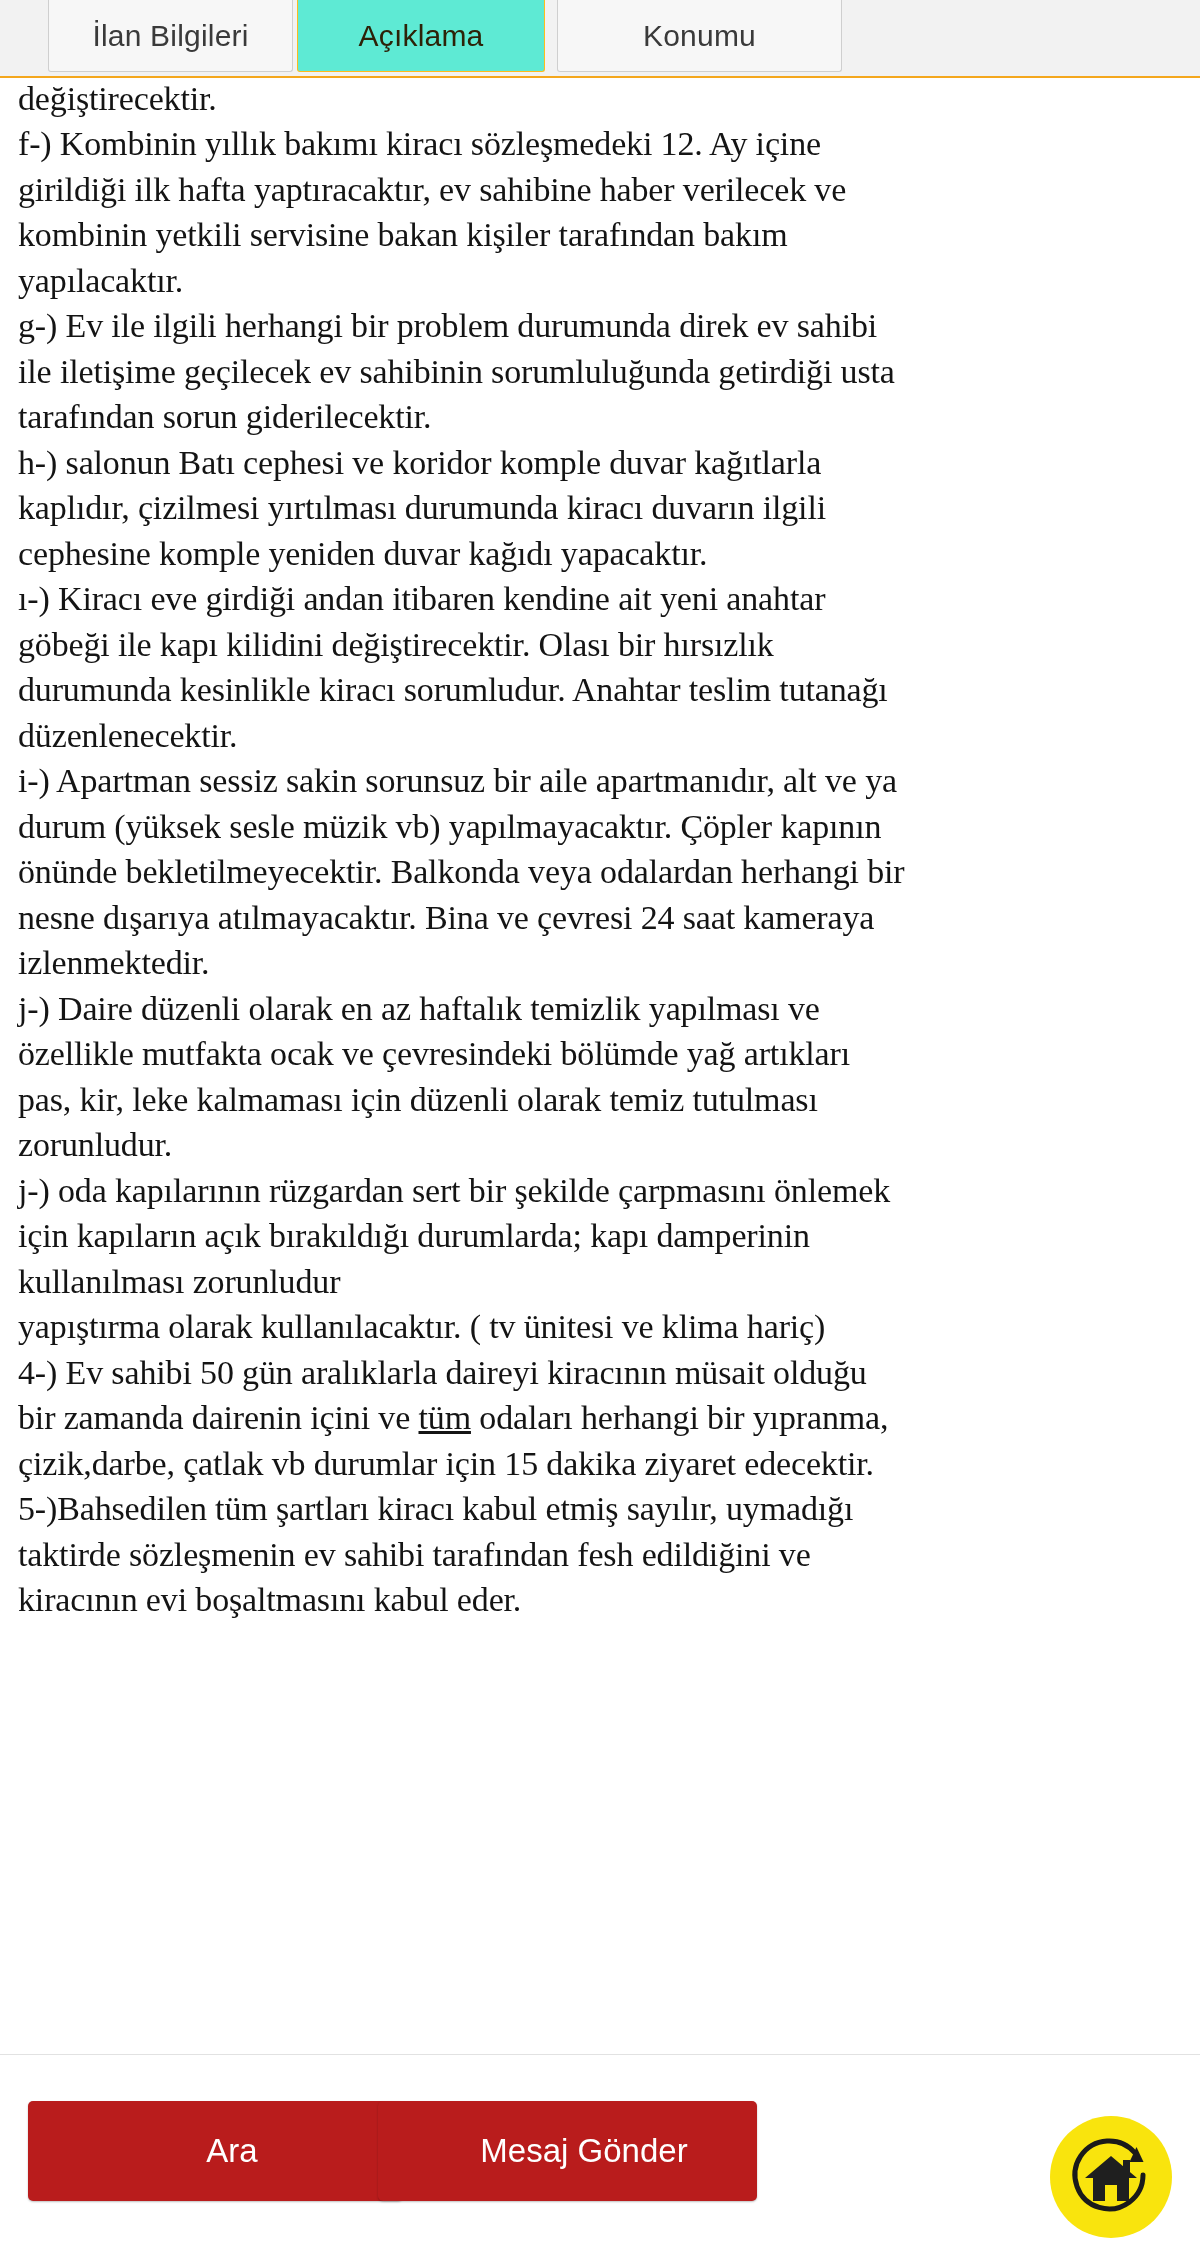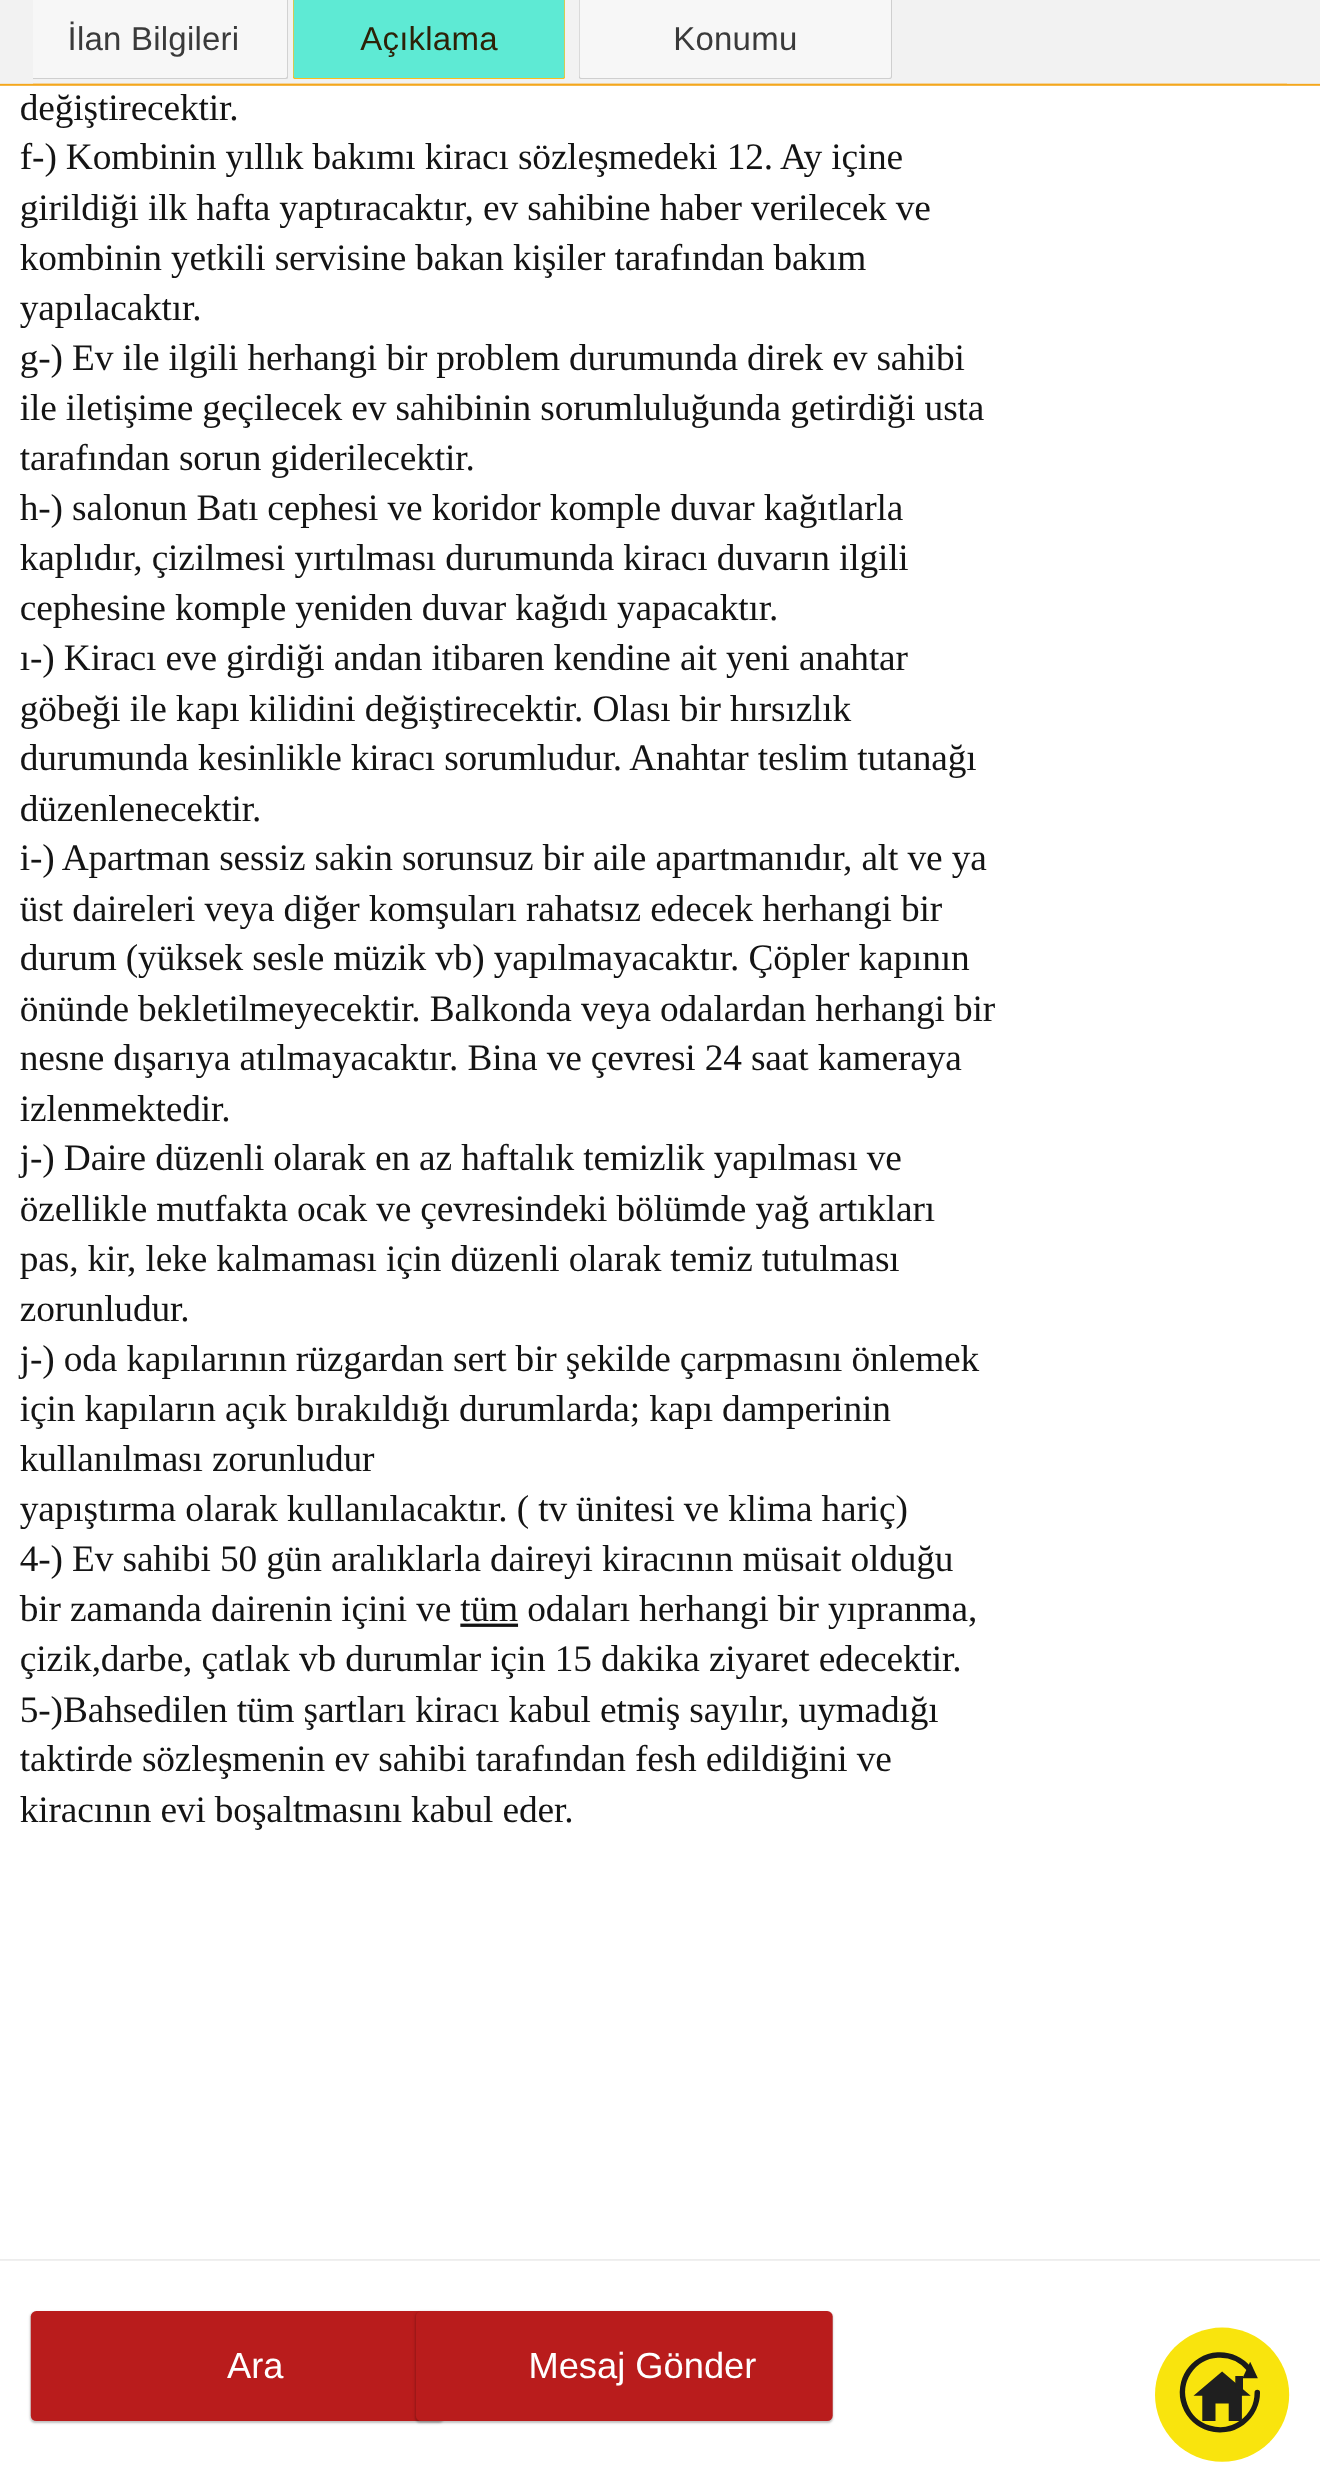--- a/index.html
+++ b/index.html
@@ -35,21 +35,21 @@
     justify-content: center;
     font-family: "Liberation Sans", sans-serif;
     font-size: 30px;
     color: #3a3a3a;
     letter-spacing: 0.2px;
     border: 1px solid #cfcfcf;
     border-top: none;
     background: #f7f7f7;
     border-radius: 0 0 3px 3px;
   }
-  .tab.t1 { width: 245px; margin-left: 17px; }
+  .tab.t1 { width: 245px; margin-left: 48px; }
   .tab.t2 {
     width: 248px;
     margin-left: 4px;
     background: #5eead4;
     border-color: #fcbc1e;
     color: #2d2208;
   }
   .tab.t3 { width: 285px; margin-left: 12px; }
 
   
@@ -167,21 +167,20 @@
     <div class="ln">ile iletişime geçilecek ev sahibinin sorumluluğunda getirdiği usta</div>
     <div class="ln">tarafından sorun giderilecektir.</div>
     <div class="ln">h-) salonun Batı cephesi ve koridor komple duvar kağıtlarla</div>
     <div class="ln">kaplıdır, çizilmesi yırtılması durumunda kiracı duvarın ilgili</div>
     <div class="ln">cephesine komple yeniden duvar kağıdı yapacaktır.</div>
     <div class="ln">ı-) Kiracı eve girdiği andan itibaren kendine ait yeni anahtar</div>
     <div class="ln">göbeği ile kapı kilidini değiştirecektir. Olası bir hırsızlık</div>
     <div class="ln">durumunda kesinlikle kiracı sorumludur. Anahtar teslim tutanağı</div>
     <div class="ln">düzenlenecektir.</div>
     <div class="ln">i-) Apartman sessiz sakin sorunsuz bir aile apartmanıdır, alt ve ya</div>
-    <div class="ln">üst daireleri veya diğer komşuları rahatsız edecek herhangi bir</div>
     <div class="ln">durum (yüksek sesle müzik vb) yapılmayacaktır. Çöpler kapının</div>
     <div class="ln">önünde bekletilmeyecektir. Balkonda veya odalardan herhangi bir</div>
     <div class="ln">nesne dışarıya atılmayacaktır. Bina ve çevresi 24 saat kameraya</div>
     <div class="ln">izlenmektedir.</div>
     <div class="ln">j-) Daire düzenli olarak en az haftalık temizlik yapılması ve</div>
     <div class="ln">özellikle mutfakta ocak ve çevresindeki bölümde yağ artıkları</div>
     <div class="ln">pas, kir, leke kalmaması için düzenli olarak temiz tutulması</div>
     <div class="ln">zorunludur.</div>
     <div class="ln">j-) oda kapılarının rüzgardan sert bir şekilde çarpmasını önlemek</div>
     <div class="ln">için kapıların açık bırakıldığı durumlarda; kapı damperinin</div>

